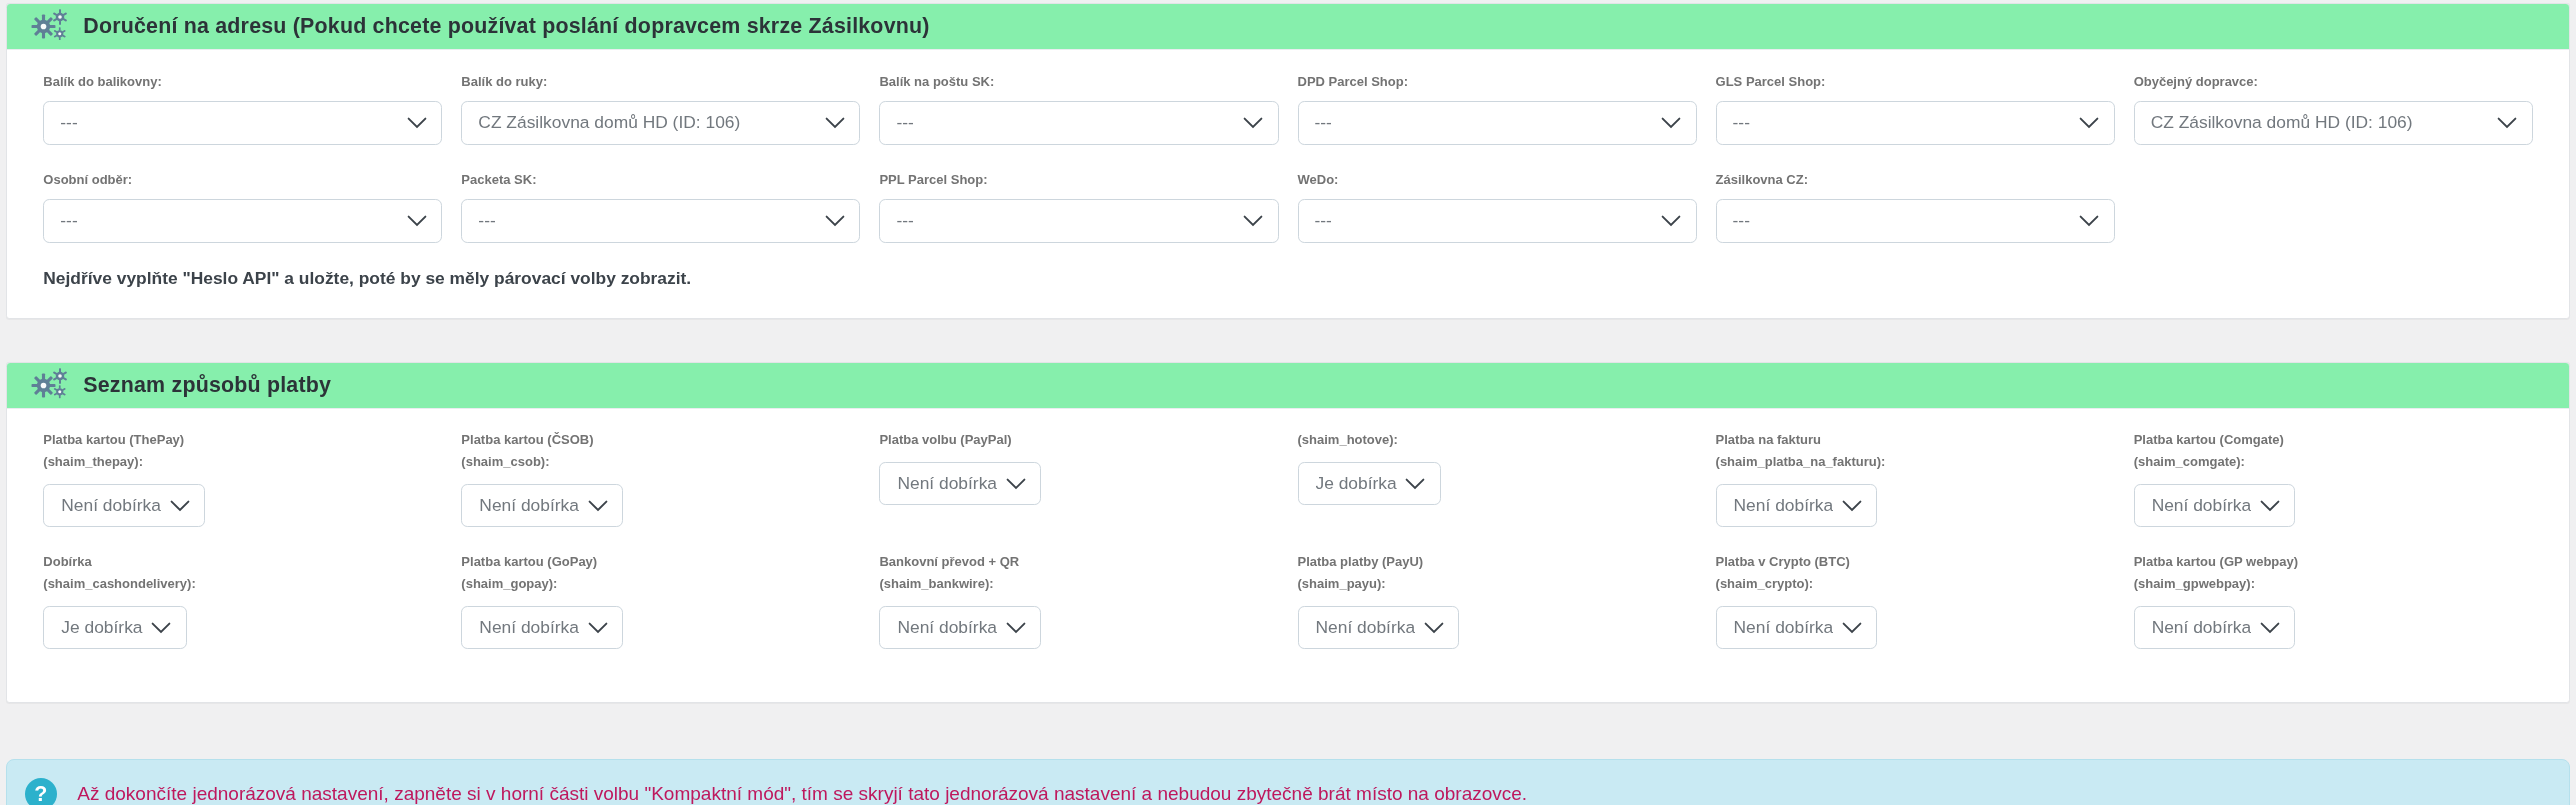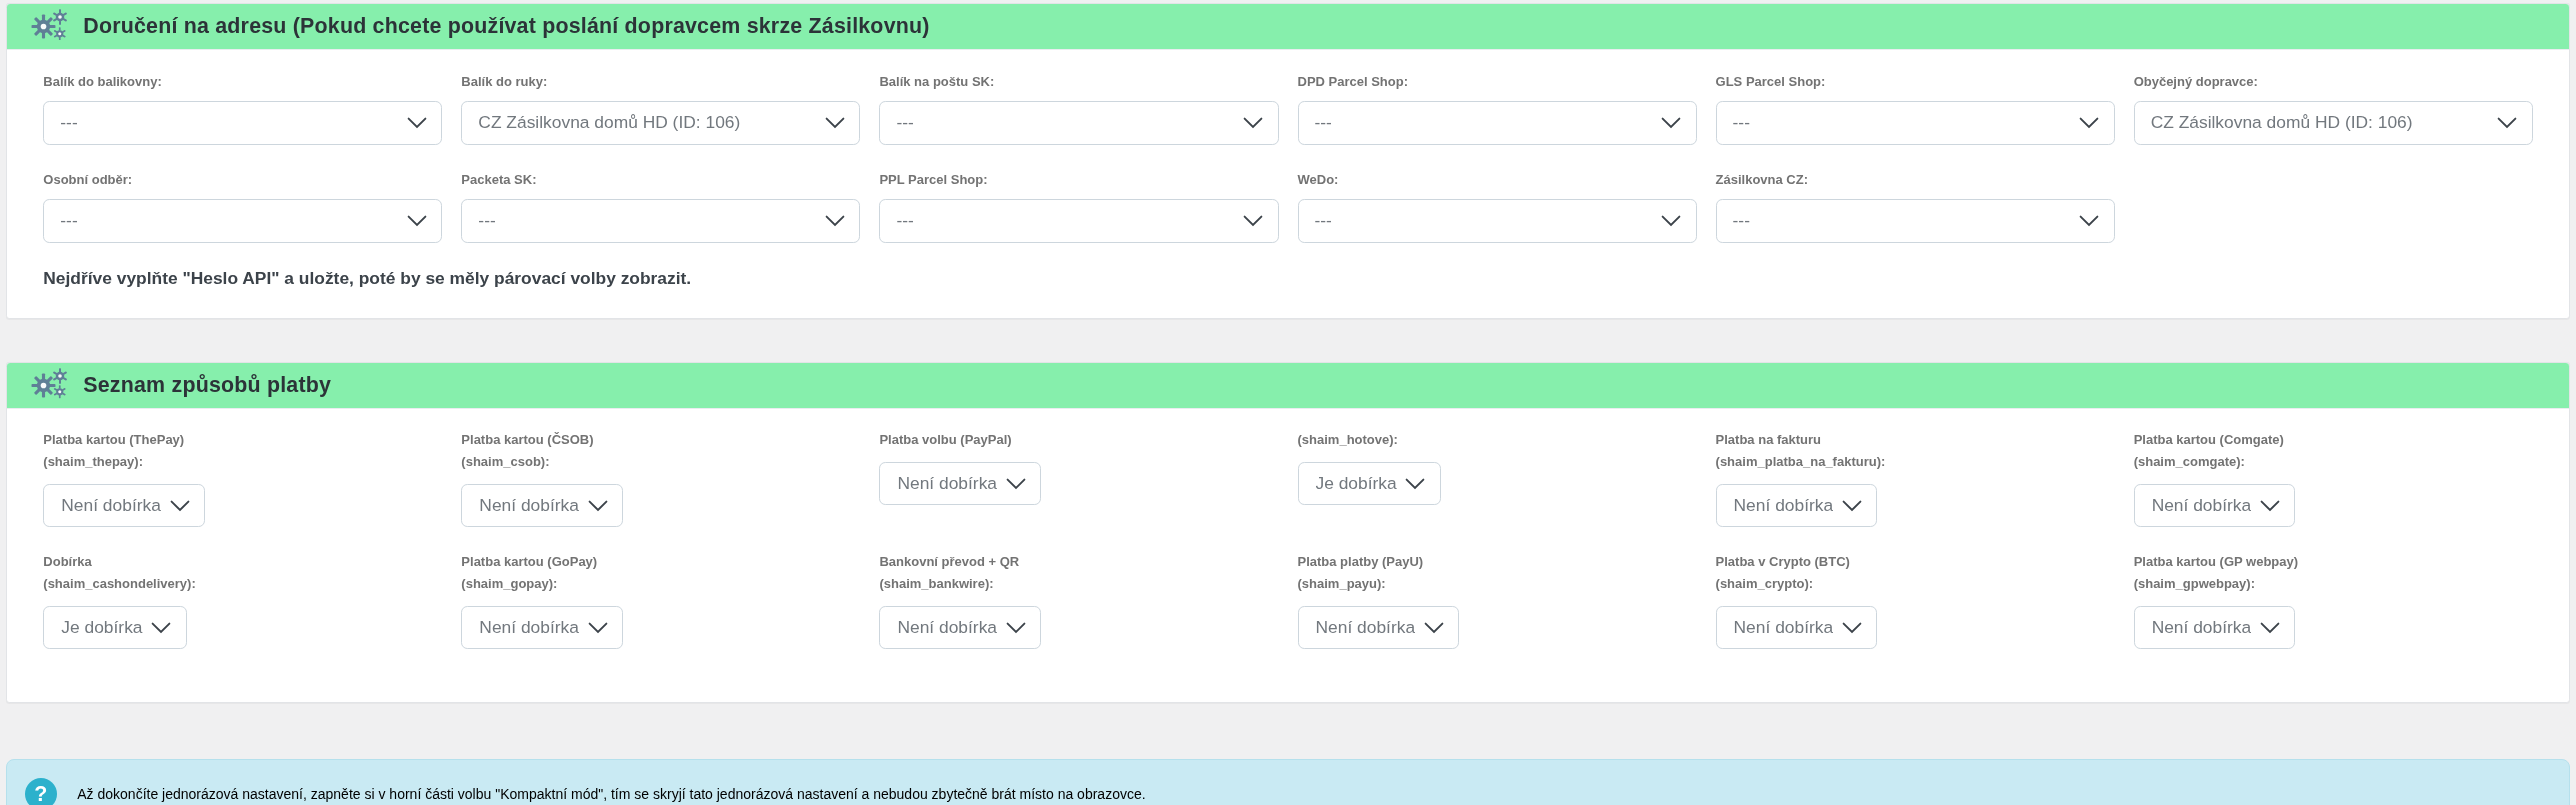--- a/index.html
+++ b/index.html
@@ -104,21 +104,21 @@
     background: #2cb1cc;
     color: #ffffff;
     font-size: 21.4px;
     font-weight: 700;
     display: flex;
     align-items: center;
     justify-content: center;
     margin-right: 20.6px;
     cursor: pointer;
   }
-  .info-text { font-size: 14px; color: #000000; }
+  .info-text { font-size: 19px; color: #be185d; }
 </style>
 </head>
 <body>
 
 <section class="card">
   <div class="card-header">
     <span class="cogs">
       <svg class="cog-big" viewBox="0 0 24 24" aria-hidden="true">
         <g fill="#5f7f96">
           <circle cx="12" cy="12" r="6.4"></circle>

